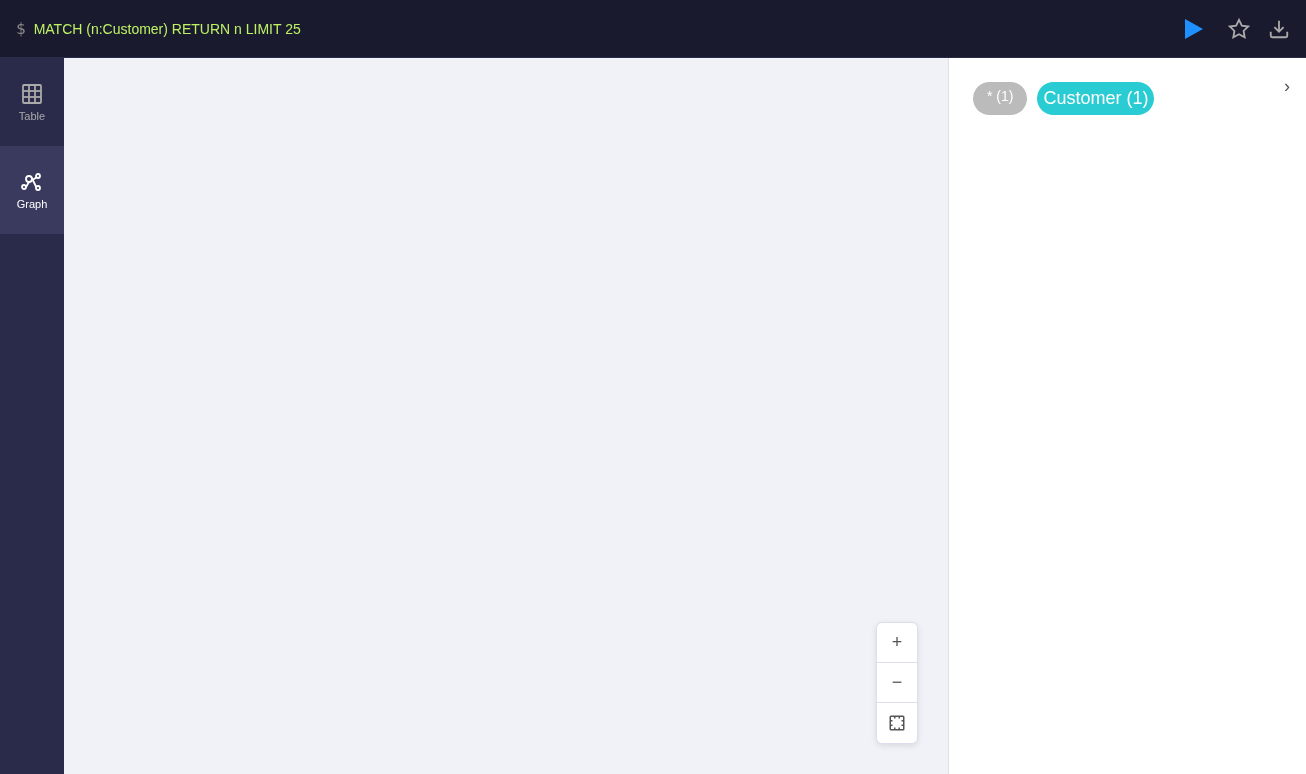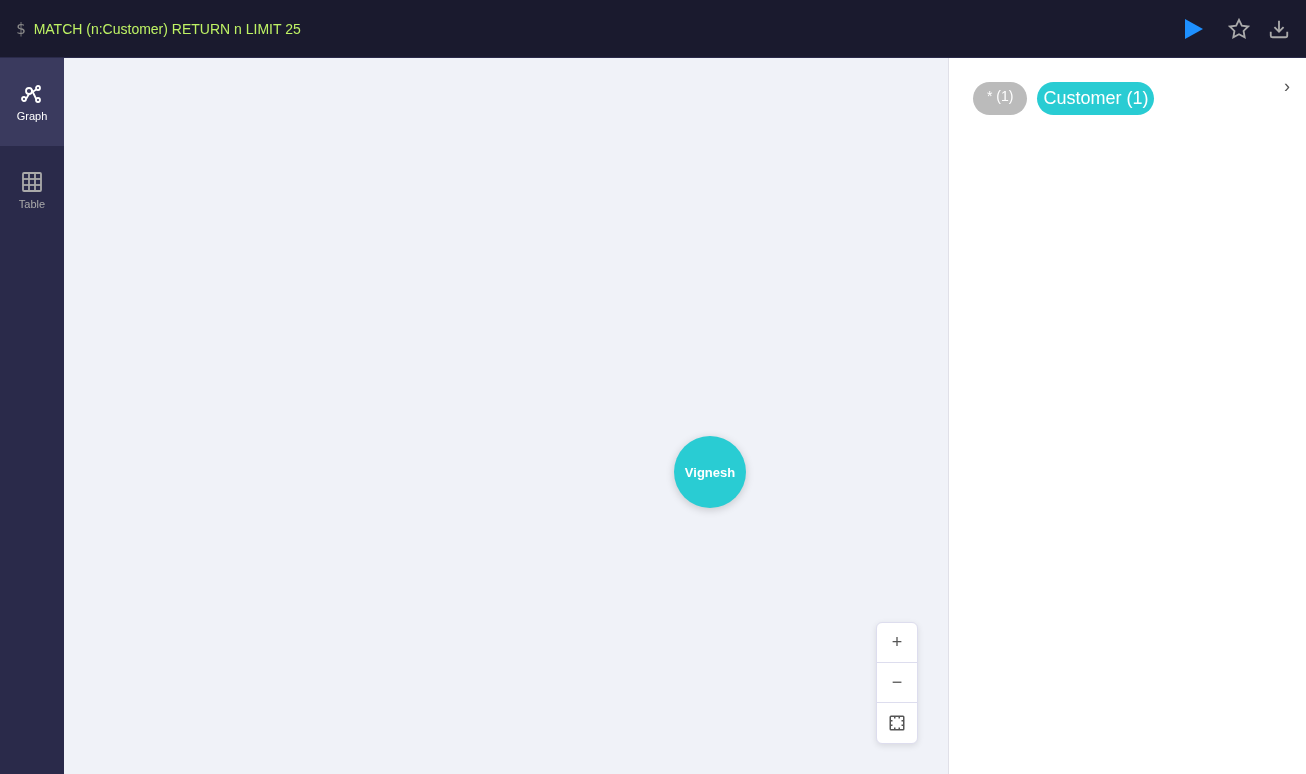--- a/index.html
+++ b/index.html
@@ -239,54 +239,51 @@
         <polyline points="7,10 12,15 17,10"></polyline>
         <line x1="12" y1="15" x2="12" y2="3"></line>
       </svg>
     </button>
   </div>
 </div>
 
 <div id="main-layout">
 
   <div id="left-sidebar">
+
+    <button class="sidebar-item">
+      <svg viewBox="0 0 24 24" fill="none" stroke="currentColor" stroke-width="1.8">
+        <rect x="3" y="3" width="18" height="18" rx="1"></rect>
+        <line x1="3" y1="9" x2="21" y2="9"></line>
+        <line x1="3" y1="15" x2="21" y2="15"></line>
+        <line x1="9" y1="3" x2="9" y2="21"></line>
+        <line x1="15" y1="3" x2="15" y2="21"></line>
+      </svg>
+      <span class="sidebar-label">Table</span>
+    </button>
 
     <button class="sidebar-item active">
       <svg viewBox="0 0 24 24" fill="none" stroke="currentColor" stroke-width="1.8">
         <circle cx="9" cy="9" r="3"></circle>
         <circle cx="18" cy="6" r="2"></circle>
         <circle cx="18" cy="18" r="2"></circle>
         <circle cx="4" cy="17" r="2"></circle>
         <line x1="11.8" y1="10.6" x2="16.2" y2="7.4"></line>
         <line x1="11.8" y1="8" x2="16.2" y2="17"></line>
         <line x1="6" y1="17" x2="9" y2="12"></line>
       </svg>
       <span class="sidebar-label">Graph</span>
     </button>
 
-    <button class="sidebar-item">
-      <svg viewBox="0 0 24 24" fill="none" stroke="currentColor" stroke-width="1.8">
-        <rect x="3" y="3" width="18" height="18" rx="1"></rect>
-        <line x1="3" y1="9" x2="21" y2="9"></line>
-        <line x1="3" y1="15" x2="21" y2="15"></line>
-        <line x1="9" y1="3" x2="9" y2="21"></line>
-        <line x1="15" y1="3" x2="15" y2="21"></line>
-      </svg>
-      <span class="sidebar-label">Table</span>
-    </button>
-
 
 
   </div>
 
   <div id="graph-area">
 
-    <div class="graph-node">
-      <span>Vignesh</span>
-    </div>
 
     <div id="zoom-controls">
       <button class="zoom-btn">+</button>
       <button class="zoom-btn">−</button>
       <button class="zoom-btn">
         <svg viewBox="0 0 24 24" width="18" height="18" fill="none" stroke="#555" stroke-width="2">
           <rect x="3" y="3" width="18" height="18" rx="1"></rect>
           <path d="M9 3v3M15 3v3M9 18v3M15 18v3M3 9h3M3 15h3M18 9h3M18 15h3"></path>
         </svg>
       </button>

